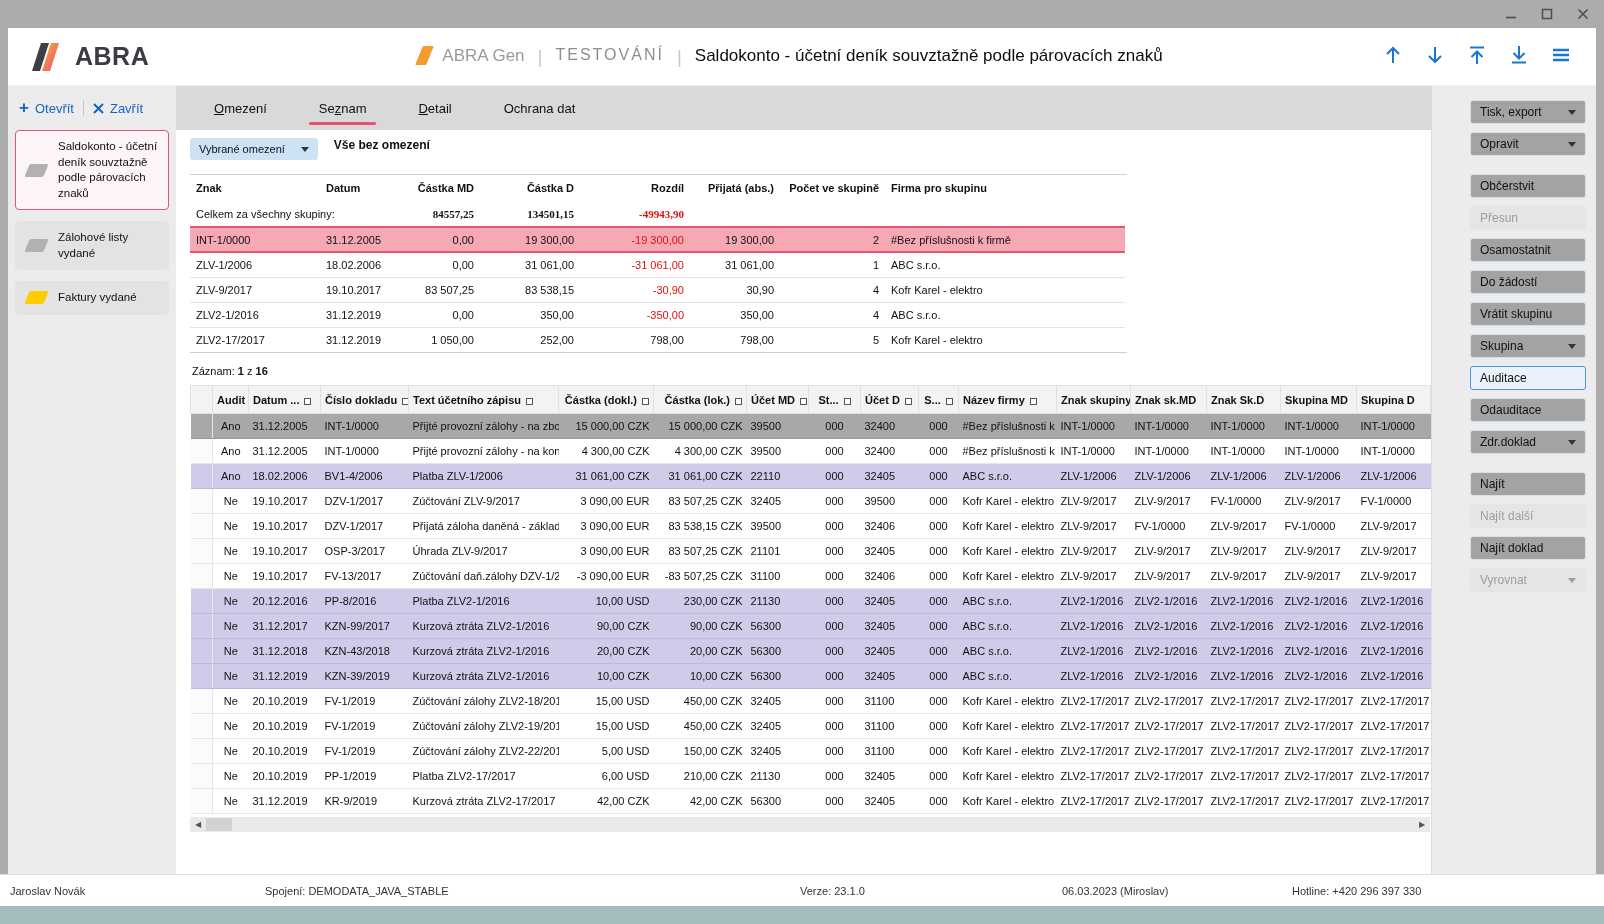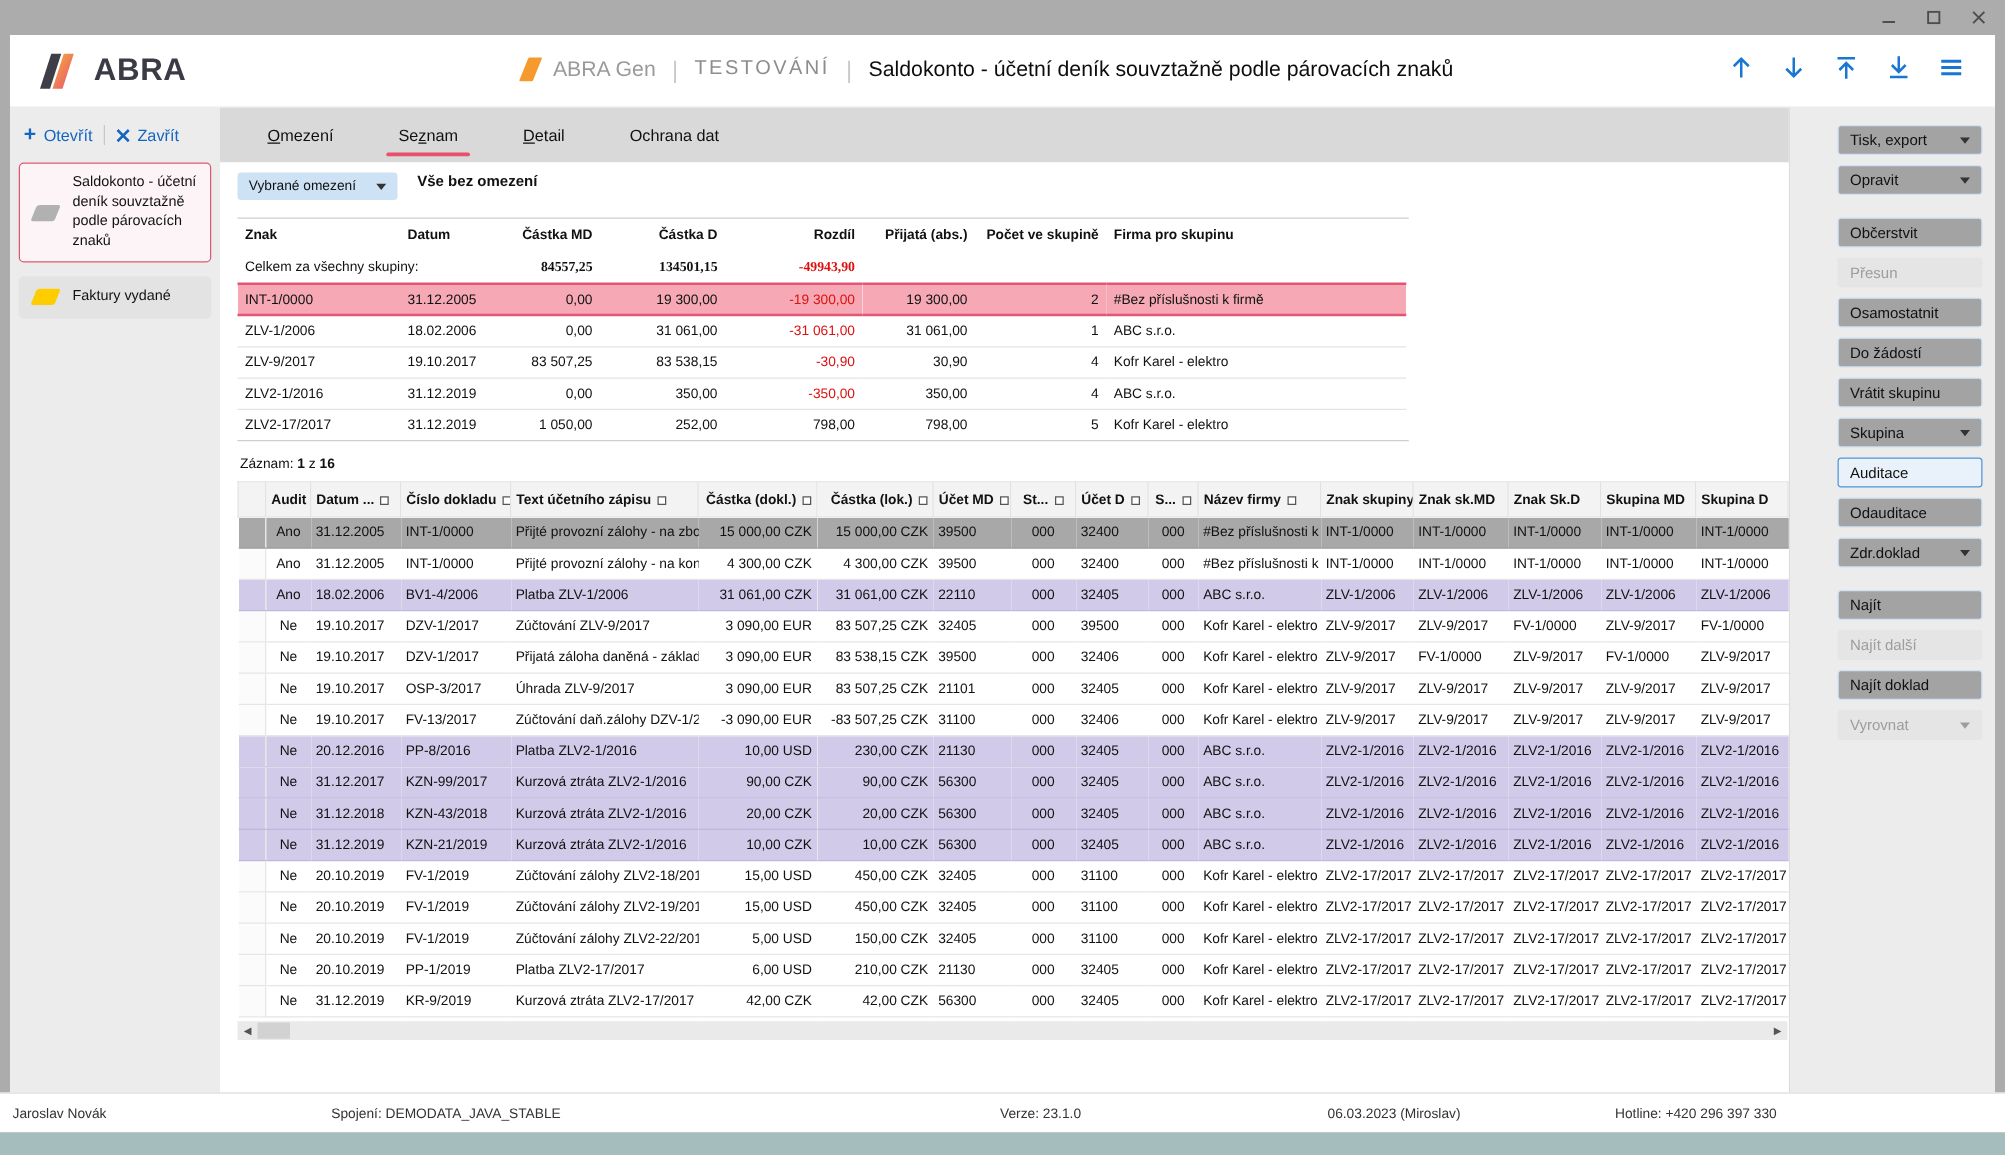--- a/index.html
+++ b/index.html
@@ -189,20 +189,24 @@
           <svg width="11" height="11" viewBox="0 0 11 11">
               <path d="M1 1 10 10 M10 1 1 10" stroke="#1565c0" stroke-width="2"></path>
             </svg>
           <span>Zavřít</span>
         </span>
       </div>
       <div>
           <div class="card selected">
             <span class="pgram gray"></span>
             <span class="card-label">Saldokonto - účetní deník souvztažně podle párovacích znaků</span>
+          </div>
+          <div class="card">
+            <span class="pgram gray"></span>
+            <span class="card-label">Zálohové listy vydané</span>
           </div>
           <div class="card">
             <span class="pgram yellow"></span>
             <span class="card-label">Faktury vydané</span>
           </div>
         </div>
     </aside>
 
     <section class="center">
       <div class="tabbar">
@@ -561,21 +565,21 @@
                 <td class="j12">ZLV2-1/2016</td>
                 <td class="j13">ZLV2-1/2016</td>
                 <td class="j14">ZLV2-1/2016</td>
                 <td class="j15">ZLV2-1/2016</td>
                 <td class="j16">ZLV2-1/2016</td>
               </tr>
               <tr class="grp">
                 <td class="gutter"></td>
                 <td class="j1">Ne</td>
                 <td class="j2">31.12.2019</td>
-                <td class="j3">KZN-21/2019</td>
+                <td class="j3">KZN-39/2019</td>
                 <td class="j4">Kurzová ztráta ZLV2-1/2016</td>
                 <td class="j5">10,00 CZK</td>
                 <td class="j6">10,00 CZK</td>
                 <td class="j7">56300</td>
                 <td class="j8">000</td>
                 <td class="j9">32405</td>
                 <td class="j10">000</td>
                 <td class="j11">ABC s.r.o.</td>
                 <td class="j12">ZLV2-1/2016</td>
                 <td class="j13">ZLV2-1/2016</td>

